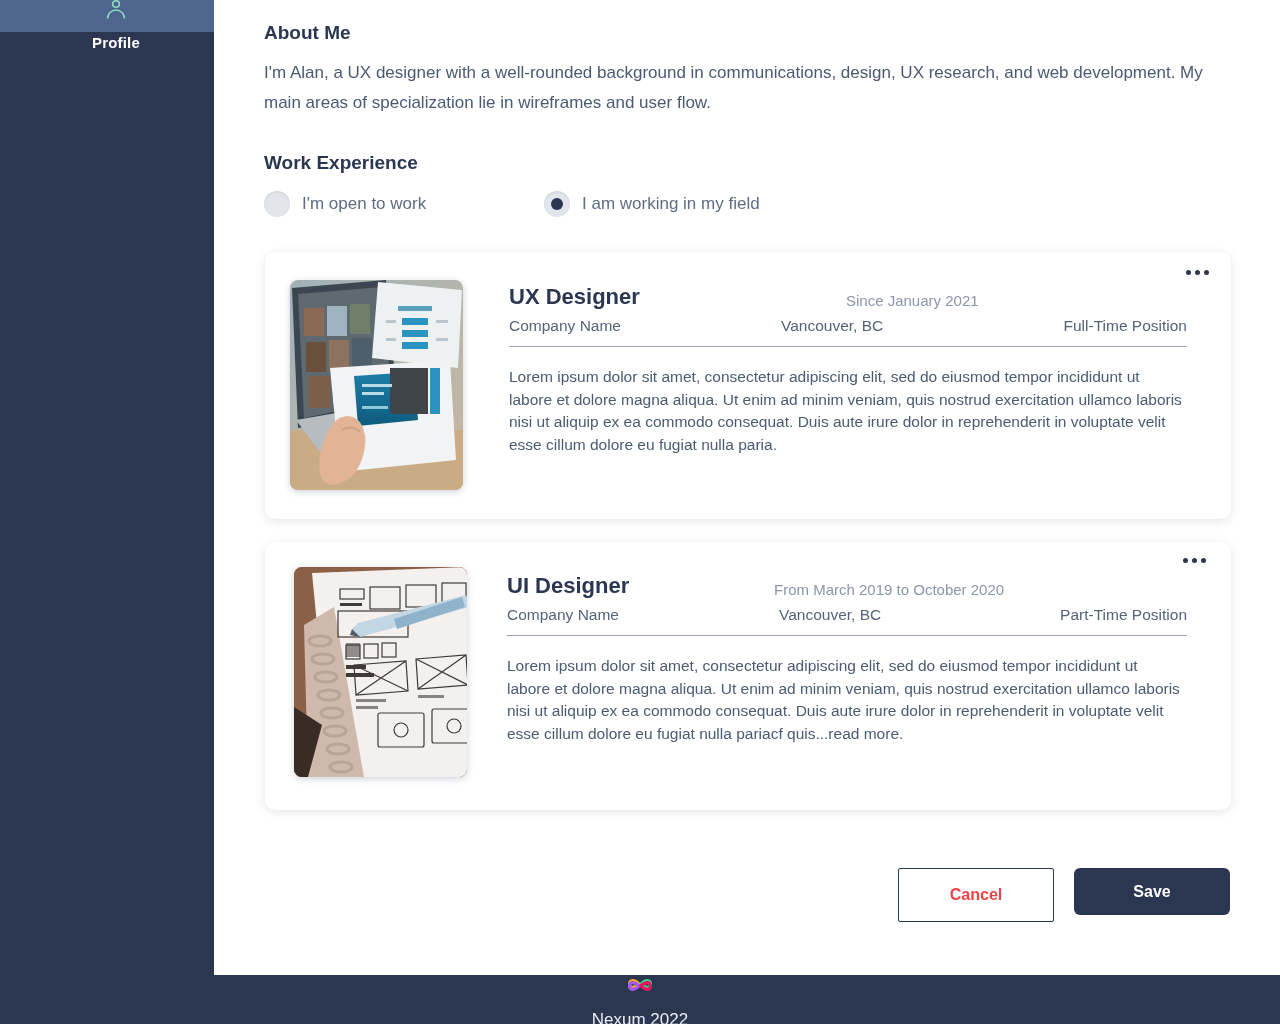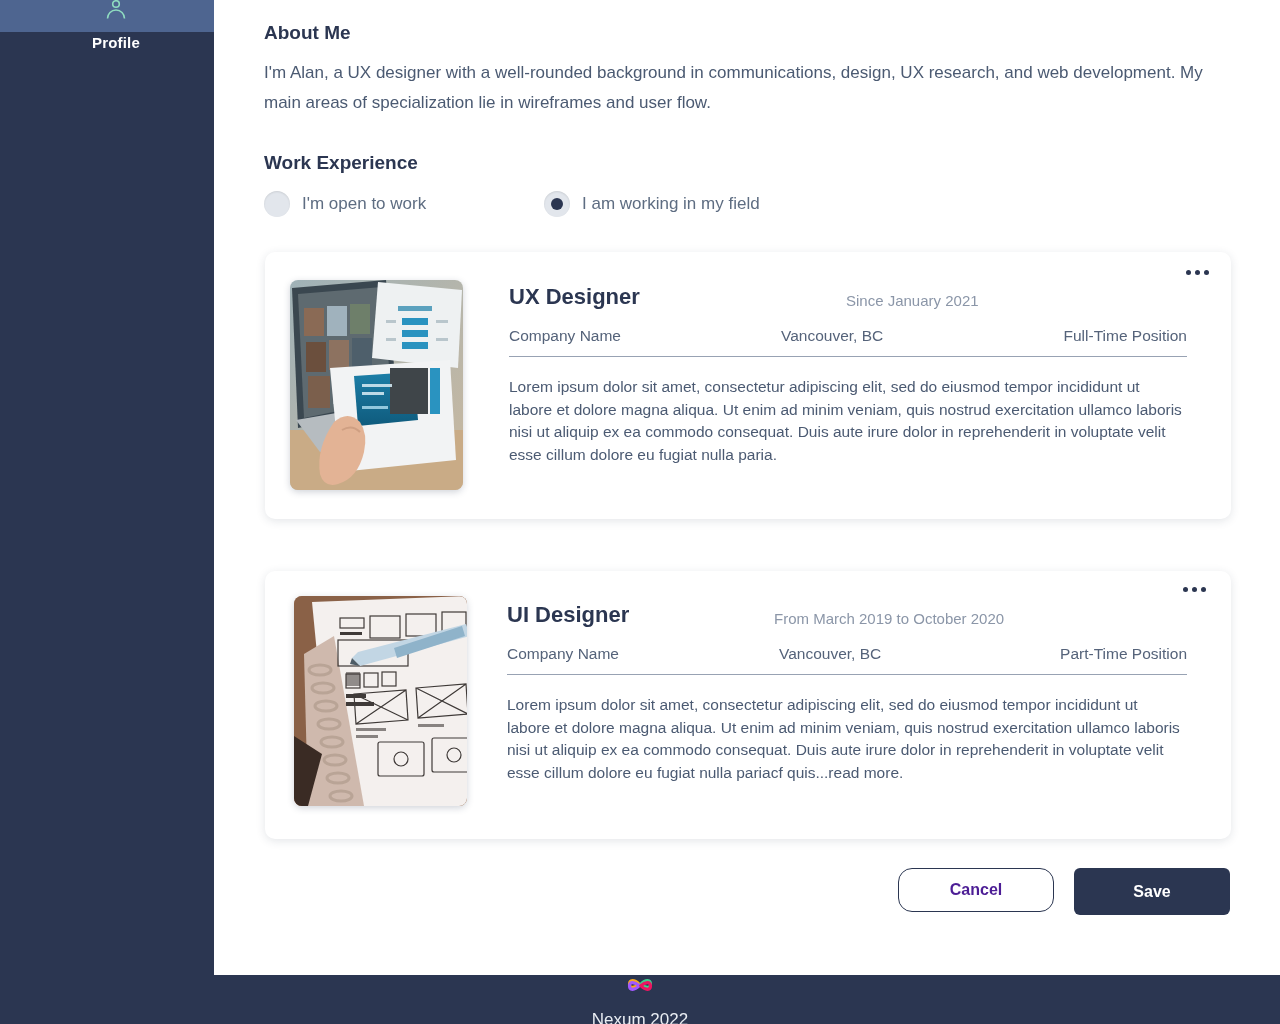--- a/index.html
+++ b/index.html
@@ -128,21 +128,21 @@
   
   .exp-card {
     position: absolute;
     left: 51px;
     width: 966px;
     background: #ffffff;
     border-radius: 10px;
     box-shadow: 0 2px 10px rgba(40,55,80,.13);
   }
   #exp-card-0 { top: 252px; height: 267px; }
-  #exp-card-1 { top: 571px; height: 268px; }
+  #exp-card-1 { top: 542px; height: 268px; }
 
   .exp-thumb {
     position: absolute;
     border-radius: 8px;
     overflow: hidden;
     box-shadow: 0 2px 7px rgba(40,55,80,.22);
   }
   #exp-card-0 .exp-thumb { left: 25px; top: 28px; width: 173px; height: 210px; }
   #exp-card-1 .exp-thumb { left: 29px; top: 25px; width: 173px; height: 210px; }
 
@@ -163,21 +163,21 @@
     color: #8b96a8;
     font-size: 15px;
     position: absolute;
     top: 8px;
   }
   #exp-card-0 .exp-date { left: 337px; }
   #exp-card-1 .exp-date { left: 267px; }
 
   .exp-meta {
     position: relative;
-    margin-top: 17px;
+    margin-top: 7px;
     height: 30px;
     border-bottom: 1px solid #98a2b3;
   }
   .exp-meta span {
     position: absolute;
     color: #55637a;
     font-size: 15.5px;
     top: 0;
   }
   .exp-company  { left: 0; }
@@ -204,25 +204,25 @@
     width: 5px; height: 5px;
     border-radius: 50%;
     background: #2b3651;
     display: block;
   }
 
   
   #cancel-button {
     position: absolute;
     left: 684px; top: 868px;
-    width: 156px; height: 44px;
+    width: 156px; height: 54px;
     background: #ffffff;
-    color: #4c1d95;
+    color: #ef4444;
     border: 1.5px solid #2b3651;
-    border-radius: 14px;
+    border-radius: 2px;
     font-family: "Liberation Sans", sans-serif;
     font-size: 16px;
     font-weight: bold;
     cursor: pointer;
   }
 
   #save-button {
     position: absolute;
     left: 860px; top: 868px;
     width: 156px; height: 47px;

